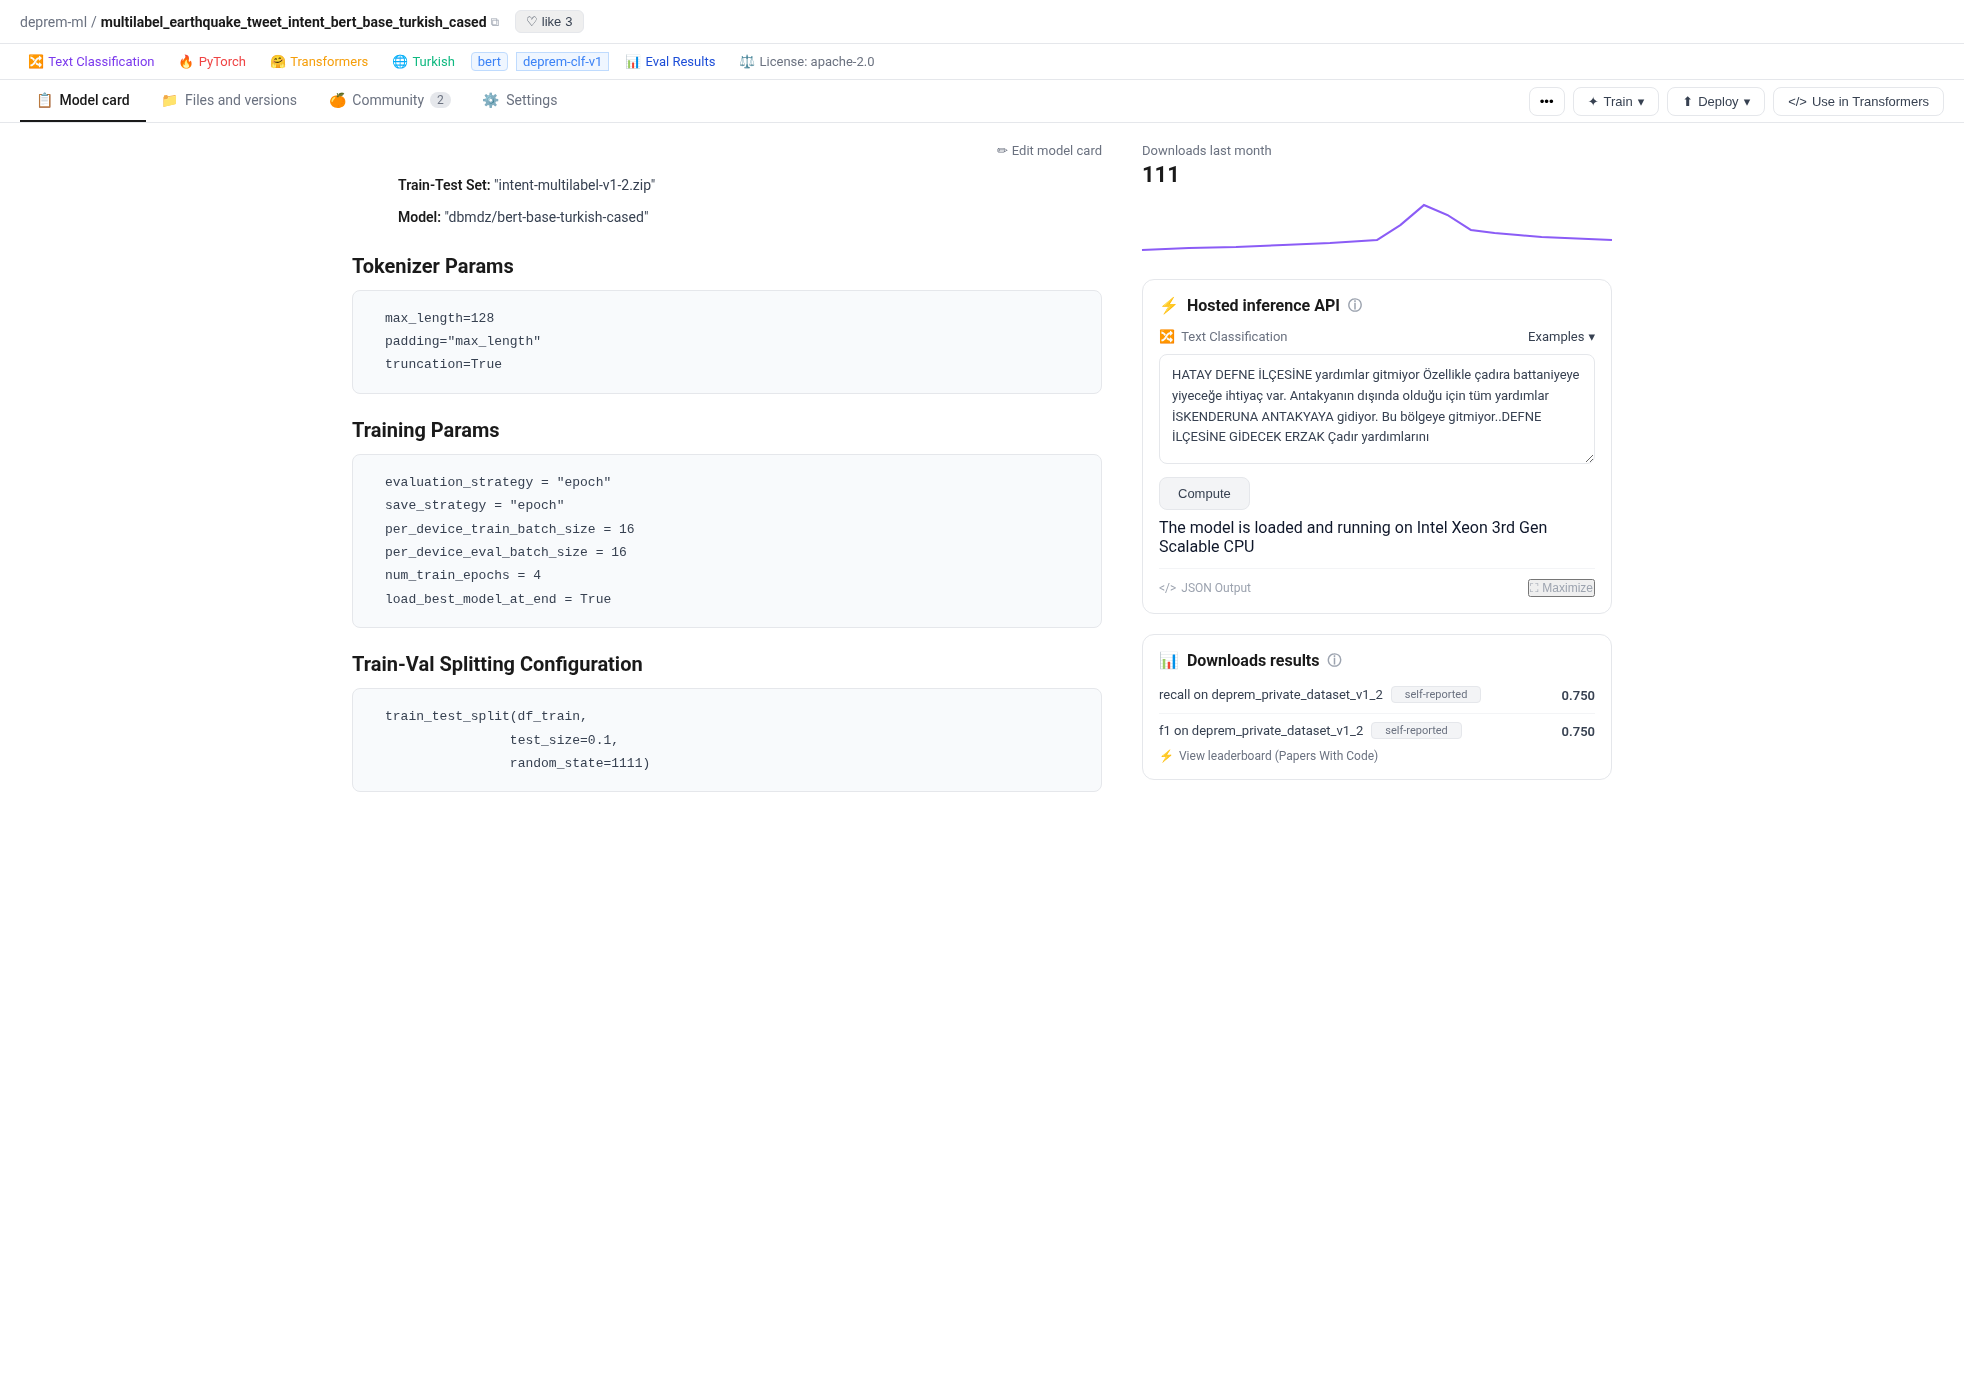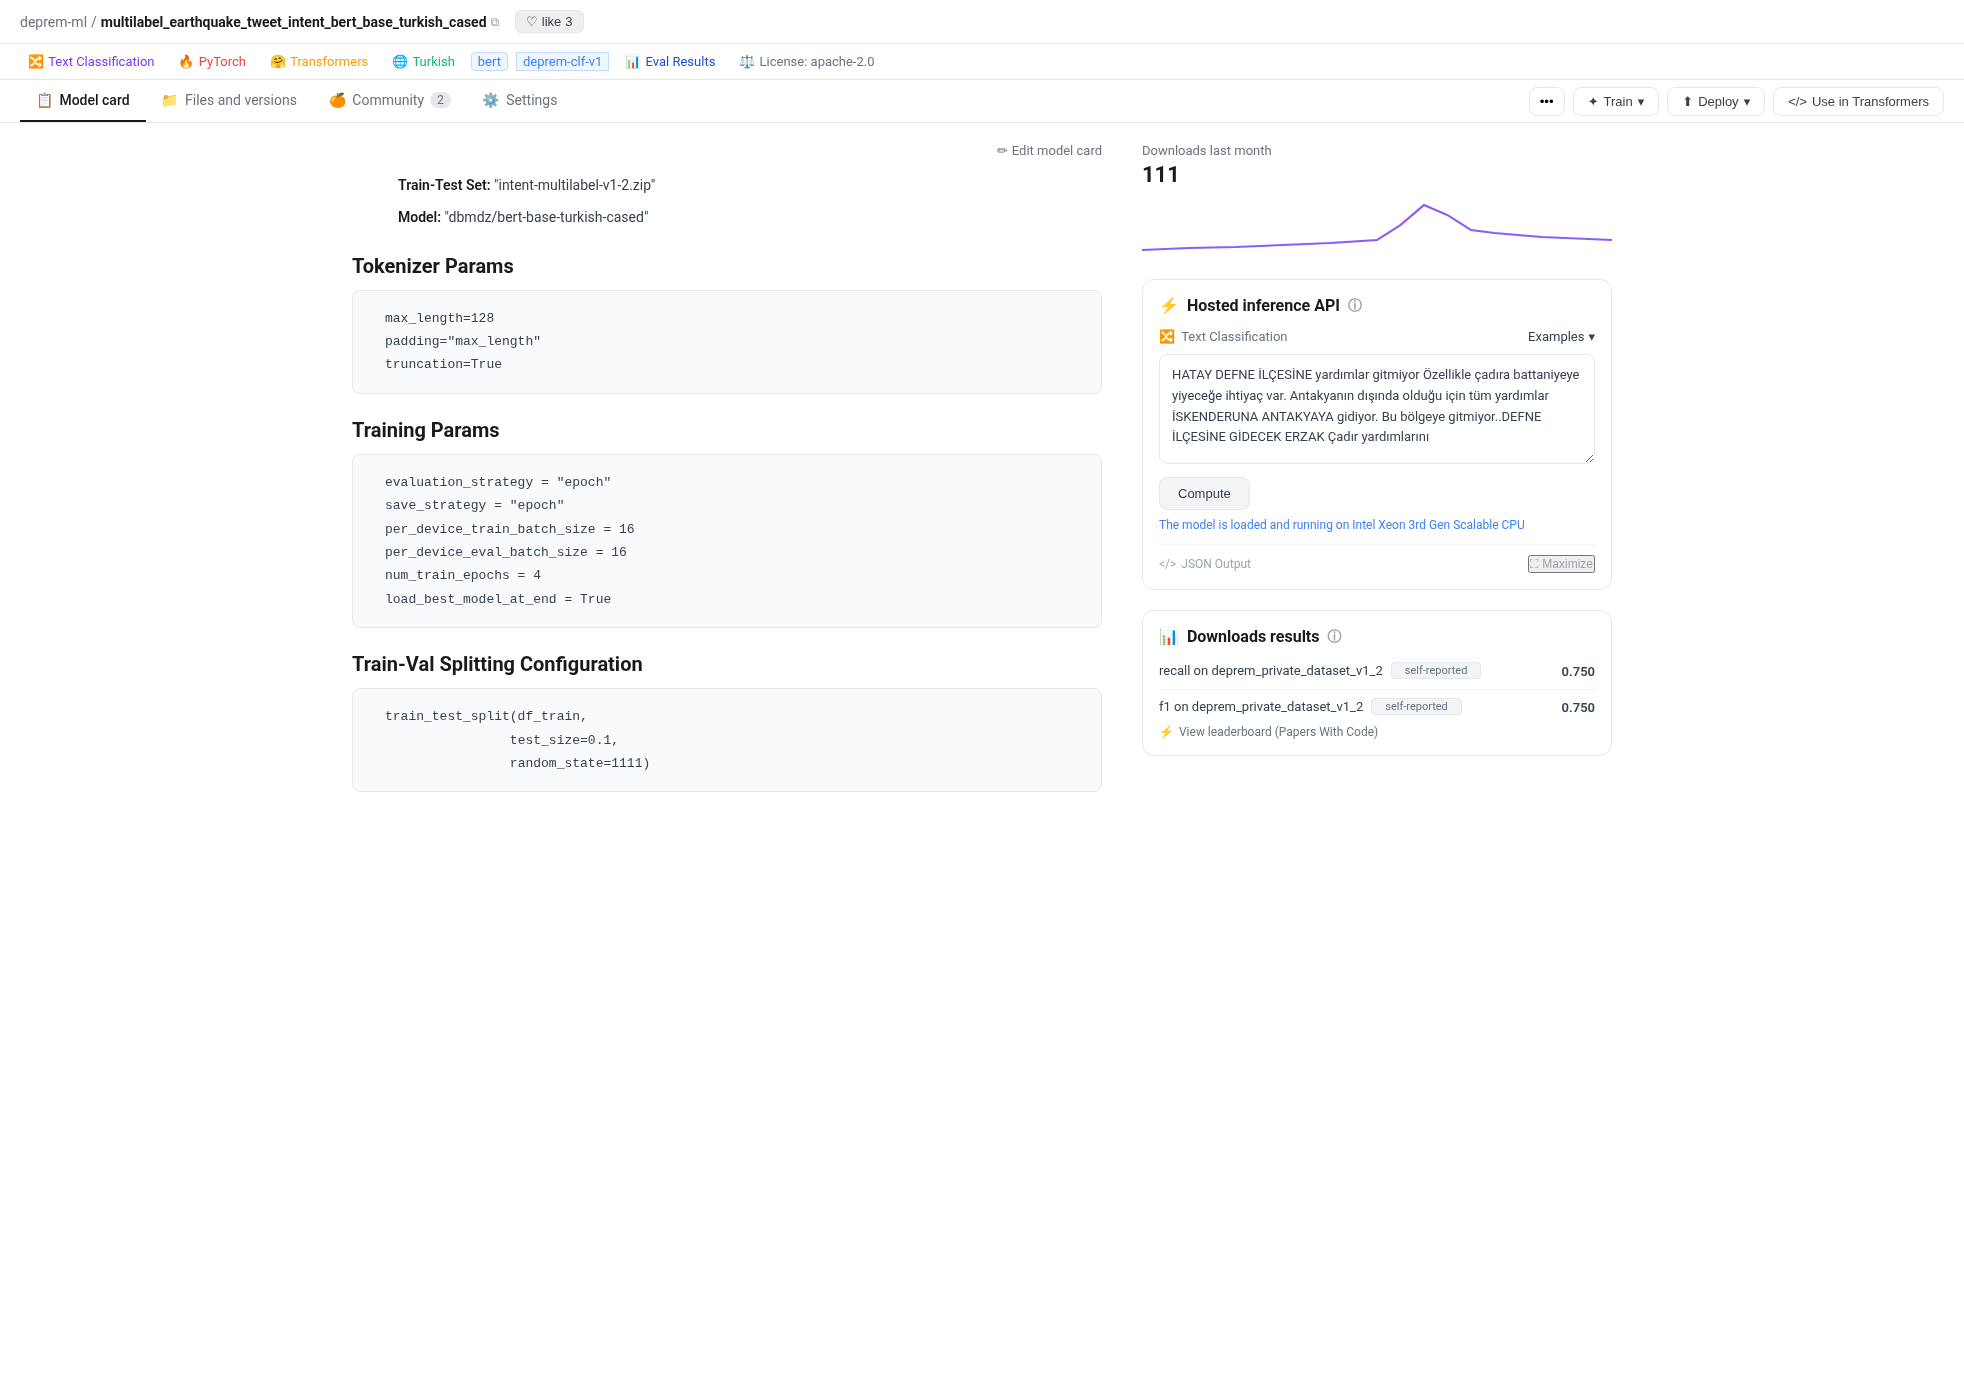--- a/index.html
+++ b/index.html
@@ -59,21 +59,21 @@
     .lightning-icon { color: #f59e0b; }
 
     .inference-row { display: flex; align-items: center; justify-content: space-between; margin-bottom: 10px; }
     .inference-task { display: flex; align-items: center; gap: 6px; font-size: 13px; color: #6b7280; }
     .examples-select { display: flex; align-items: center; gap: 4px; font-size: 13px; color: #374151; cursor: pointer; }
 
     .inference-textarea { width: 100%; border: 1px solid #e5e7eb; border-radius: 8px; padding: 10px 12px; font-size: 13px; line-height: 1.6; color: #374151; resize: vertical; min-height: 110px; outline: none; font-family: inherit; }
 
     .compute-btn { background: #f3f4f6; border: 1px solid #e5e7eb; border-radius: 8px; padding: 8px 18px; font-size: 13px; cursor: pointer; margin-top: 10px; color: #374151; }
 
-    .inference-status { font-size: 12px; color: #3b82f6; margin-top: 8px; }
+    .inference-status { font-size: 16px; color: #0f172a; margin-top: 8px; }
 
     .json-row { display: flex; align-items: center; justify-content: space-between; margin-top: 12px; padding-top: 10px; border-top: 1px solid #f3f4f6; }
     .json-label { display: flex; align-items: center; gap: 5px; font-size: 12px; color: #9ca3af; }
     .maximize-btn { display: flex; align-items: center; gap: 4px; font-size: 12px; color: #9ca3af; cursor: pointer; }
 
     .eval-card { border: 1px solid #e5e7eb; border-radius: 12px; padding: 16px; }
     .eval-title { display: flex; align-items: center; gap: 8px; font-size: 16px; font-weight: 700; margin-bottom: 16px; }
     .eval-title .info-icon { color: #9ca3af; font-size: 14px; cursor: pointer; }
 
     .eval-row { display: flex; align-items: flex-end; justify-content: space-between; margin-bottom: 10px; }

